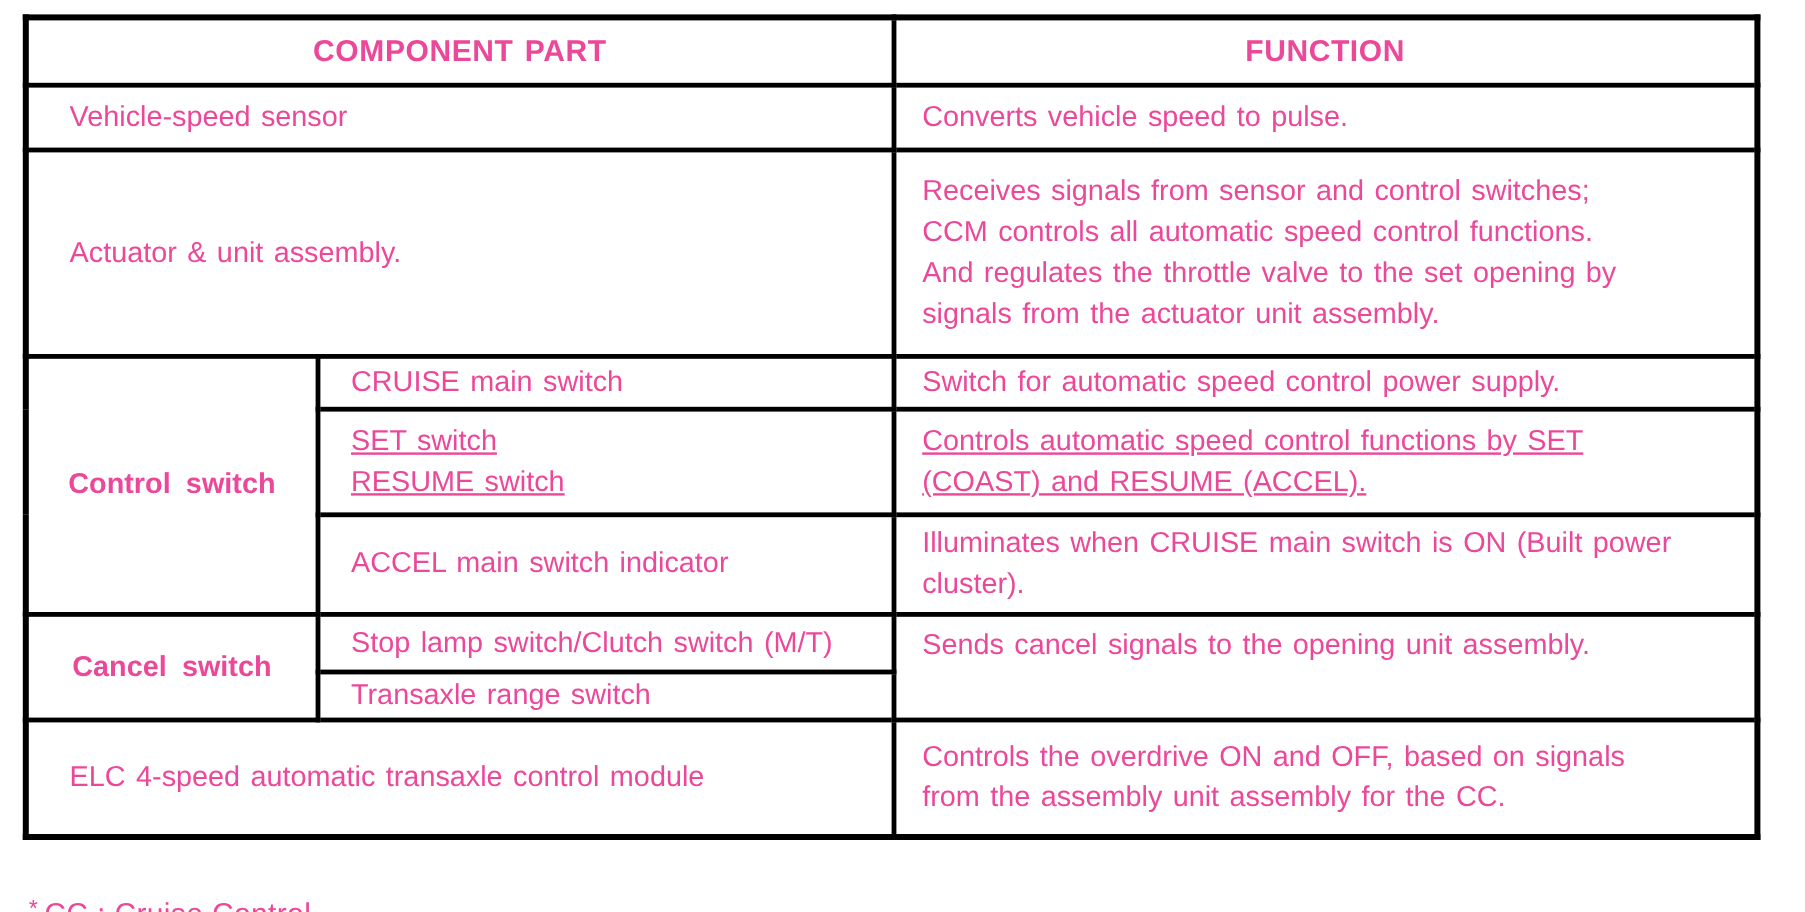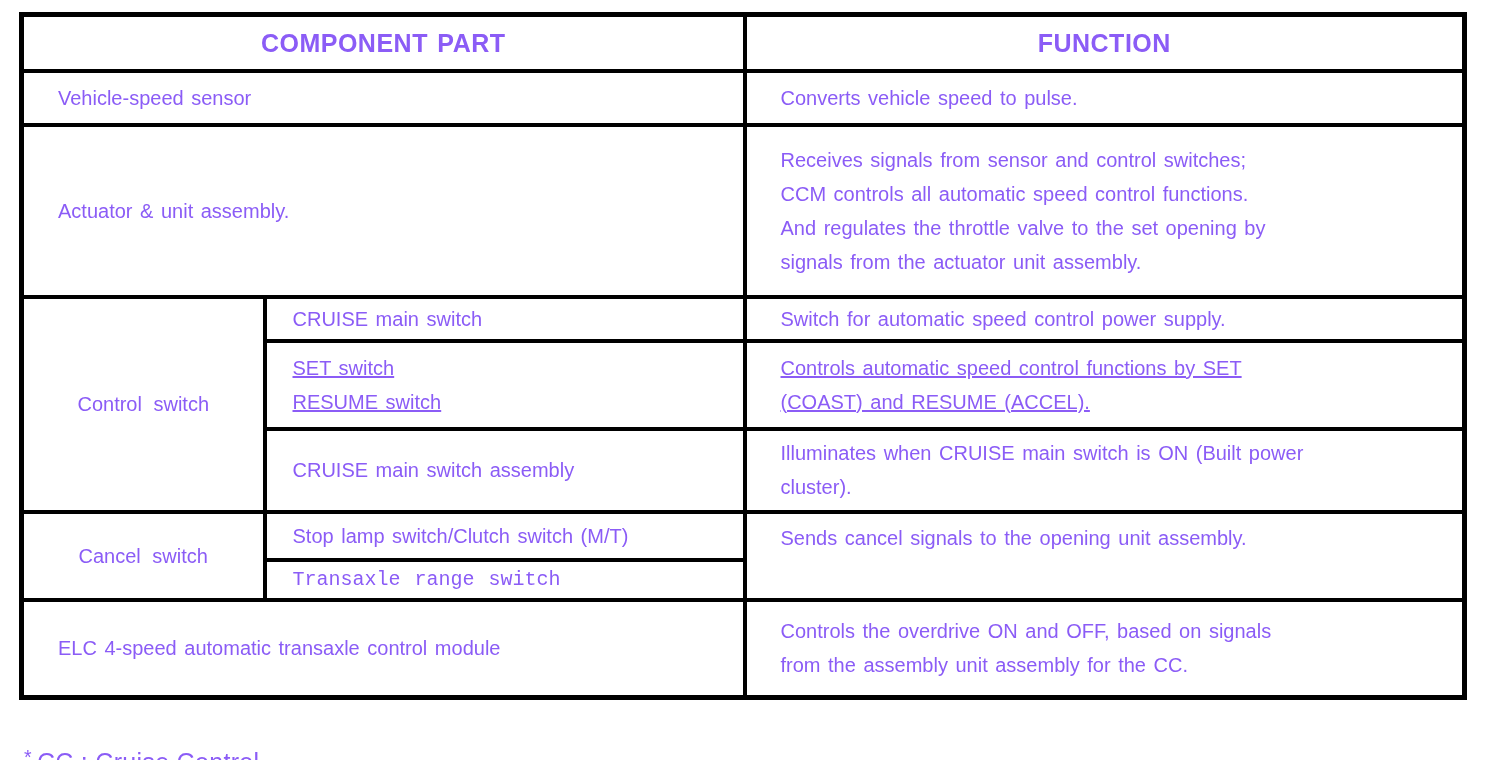--- a/index.html
+++ b/index.html
@@ -6,76 +6,77 @@
     margin: 0;
     padding: 0;
     background: #ffffff;
   }
   .page {
     position: relative;
     width: 1504px;
     height: 760px;
     background: #ffffff;
     font-family: "Liberation Sans", "DejaVu Sans", sans-serif;
-    color: #8b5cf6;
+    color: #ec4899;
     overflow: hidden;
   }
   table.spec {
     position: absolute;
     left: 19px;
     top: 12px;
     width: 1443px;
     border-collapse: collapse;
     table-layout: fixed;
     border: 5px solid #000;
   }
   col.c1 { width: 243px; }
   col.c2 { width: 480px; }
   col.c3 { width: 720px; }
 
   th, td {
     border: 4px solid #000;
-    font-size: 20px;
+    font-size: 24px;
     line-height: 34px;
     vertical-align: middle;
     word-spacing: 2px;
     overflow: hidden;
   }
   th {
     font-weight: bold;
     font-size: 25px;
     text-align: center;
     letter-spacing: 0.5px;
   }
   tr.r-head  { height: 56px; }
   tr.r-veh   { height: 54px; }
   tr.r-act   { height: 172px; }
   tr.r-cru   { height: 44px; }
   tr.r-set   { height: 88px; text-decoration: underline; }
   tr.r-ind   { height: 83px; }
   tr.r-stop  { height: 48px; }
-  tr.r-trans { height: 38px; font-family: Liberation Mono, monospace; }
+  tr.r-trans { height: 38px; }
   tr.r-elc   { height: 98px; }
 
   td.part-main {
     padding-left: 34px;
     white-space: pre;
   }
   td.part-sub {
     padding-left: 26px;
     padding-right: 2px;
     white-space: pre;
     margin-top: 28px;
   }
   td.group-label {
     text-align: center;
     word-spacing: 6px;
+    font-weight: bold;
   }
   td.func {
-    padding-left: 34px;
+    padding-left: 22px;
     padding-right: 10px;
     white-space: pre-line;
   }
   td.func-top {
     vertical-align: top;
     padding-top: 7px;
   }
   .footnote {
     position: absolute;
     left: 24px;
@@ -129,21 +130,21 @@
       </tr>
 
       <tr class="r-set">
         <td class="part-sub">SET switch
 RESUME switch</td>
         <td class="func">Controls automatic speed control functions by SET
 (COAST) and RESUME (ACCEL).</td>
       </tr>
 
       <tr class="r-ind">
-        <td class="part-sub">CRUISE main switch assembly</td>
+        <td class="part-sub">ACCEL main switch indicator</td>
         <td class="func">Illuminates when CRUISE main switch is ON (Built power
 cluster).</td>
       </tr>
 
       <tr class="r-stop">
         <td rowspan="2" class="group-label">Cancel switch</td>
         <td class="part-sub">Stop lamp switch/Clutch switch (M/T)</td>
         <td rowspan="2" class="func func-top">Sends cancel signals to the opening unit assembly.</td>
       </tr>
 

